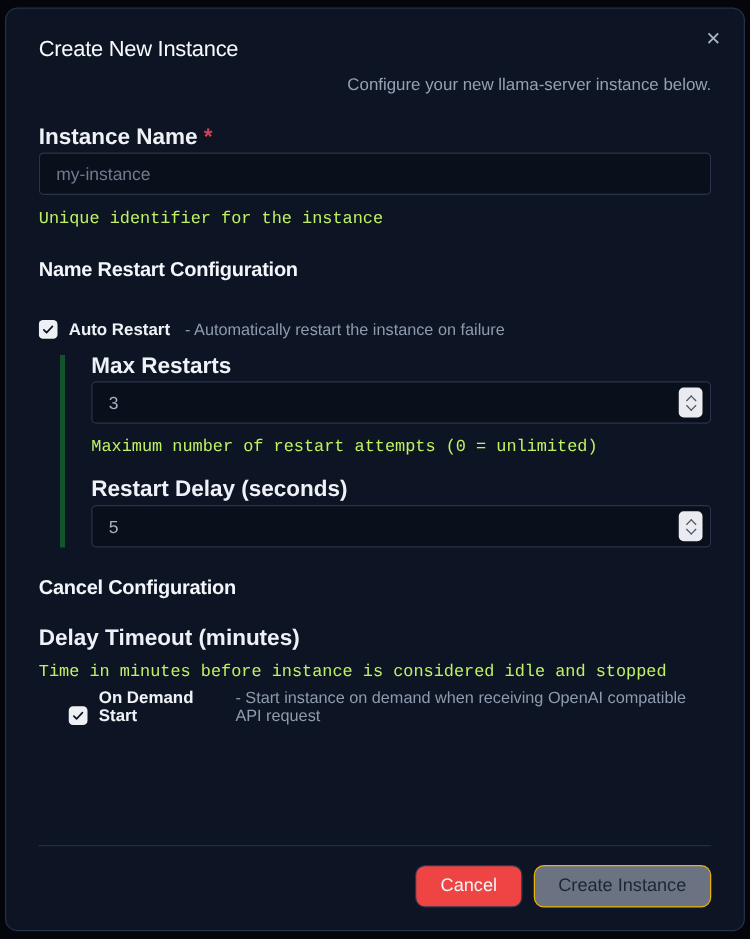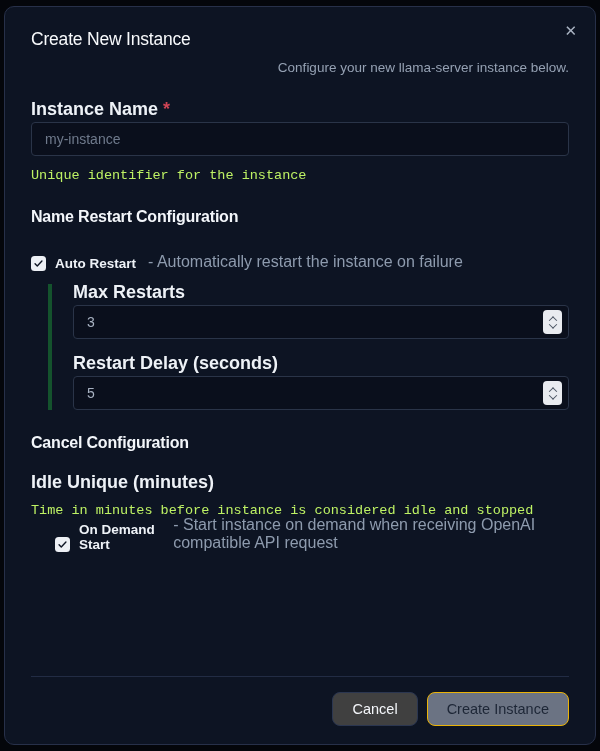--- a/index.html
+++ b/index.html
@@ -129,21 +129,21 @@
   }
   .checkbox svg { display: block; }
   .checkbox-row .cb-label {
     margin-left: 9px;
     font-size: 13.5px;
     font-weight: 600;
     color: #eef2f7;
   }
   .checkbox-row .cb-desc {
     margin-left: 12px;
-    font-size: 16px;
+    font-size: 13px;
     color: #8e9bae;
   }
 
   .indent-block {
     margin-top: 13px;
     margin-left: 17px;
     border-left: 4px solid #14532d;
     padding-left: 21px;
   }
   .indent-block .group + .group .field-label { display: block; }
@@ -160,21 +160,21 @@
   .btn {
     height: 34px;
     border-radius: 8px;
     font-size: 14.5px;
     font-weight: 500;
     font-family: "Liberation Sans", sans-serif;
     padding: 0 19px;
     cursor: pointer;
   }
   .btn-cancel {
-    background: #404040;
+    background: #ef4444;
     border: 1px solid #2b3650;
     color: #f4f6fa;
   }
   .btn-create {
     background: #6b7383;
     border: 1px solid #eab308;
     color: #1d2636;
   }
 </style>
 </head>
@@ -213,38 +213,39 @@
     <div class="indent-block">
       <div class="group">
         <div class="field-label">Max Restarts</div>
         <div class="text-input">
           <span class="value">3</span>
           <span class="spinner">
             <span class="chev up"></span>
             <span class="chev down"></span>
           </span>
         </div>
+        <div class="helper">Maximum number of restart attempts (0 = unlimited)</div>
       </div>
 
       <div class="group group-gap">
         <div class="field-label">Restart Delay (seconds)</div>
         <div class="text-input">
           <span class="value">5</span>
           <span class="spinner">
             <span class="chev up"></span>
             <span class="chev down"></span>
           </span>
         </div>
       </div>
     </div>
 
     <div class="section-heading">Cancel Configuration</div>
 
     <div class="group" style="margin-top:21px;">
-      <div class="field-label">Idle Unique (minutes)</div>
+      <div class="field-label">Delay Timeout (minutes)</div>
       <div class="helper">Time in minutes before instance is considered idle and stopped</div>
     </div>
 
     <div class="checkbox-row" style="margin-top:13px; margin-left:24px;">
       <span class="checkbox" aria-checked="true">
         <svg width="11" height="11" viewBox="0 0 16 16">
           <path d="M3 8.5l3.2 3.2L13 4.5" fill="none" stroke="#0d1423" stroke-width="2" stroke-linecap="round" stroke-linejoin="round"></path>
         </svg>
       </span>
       <span class="cb-label">On Demand Start</span>

